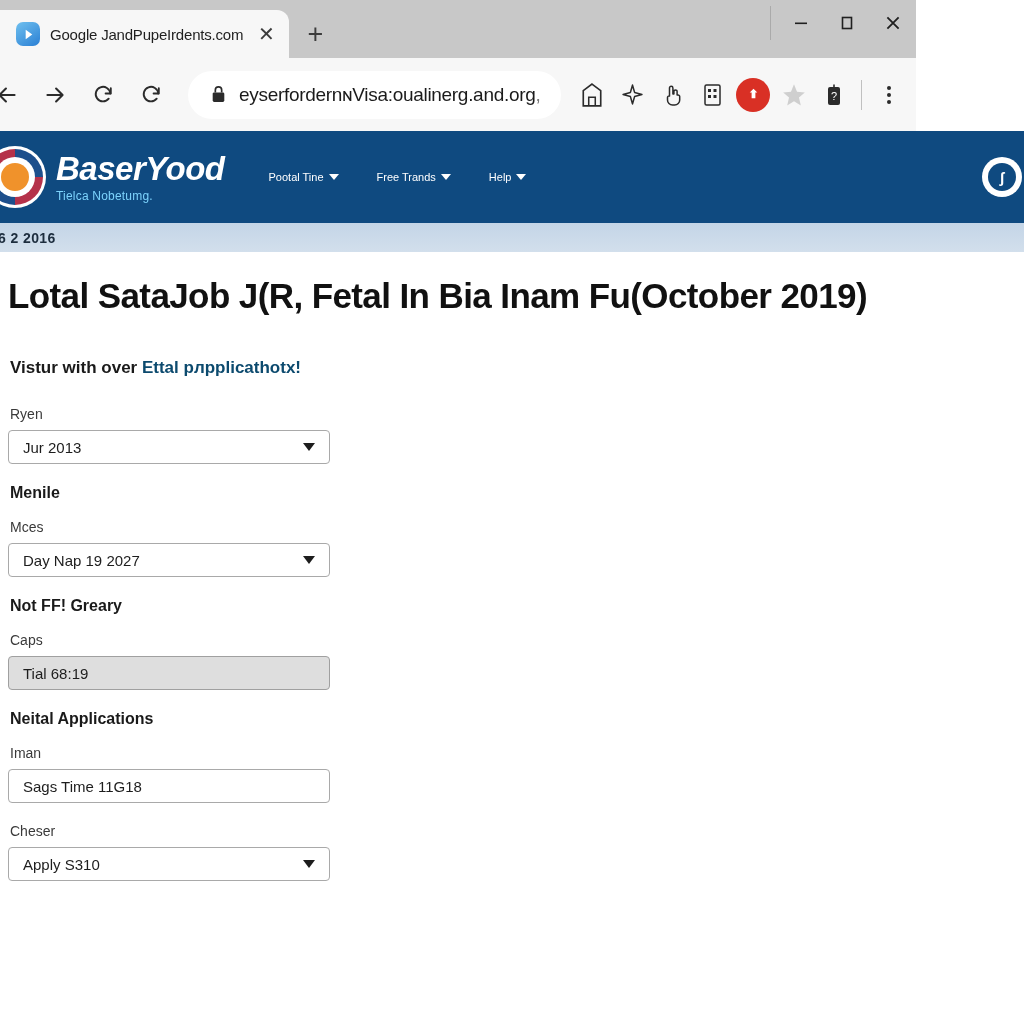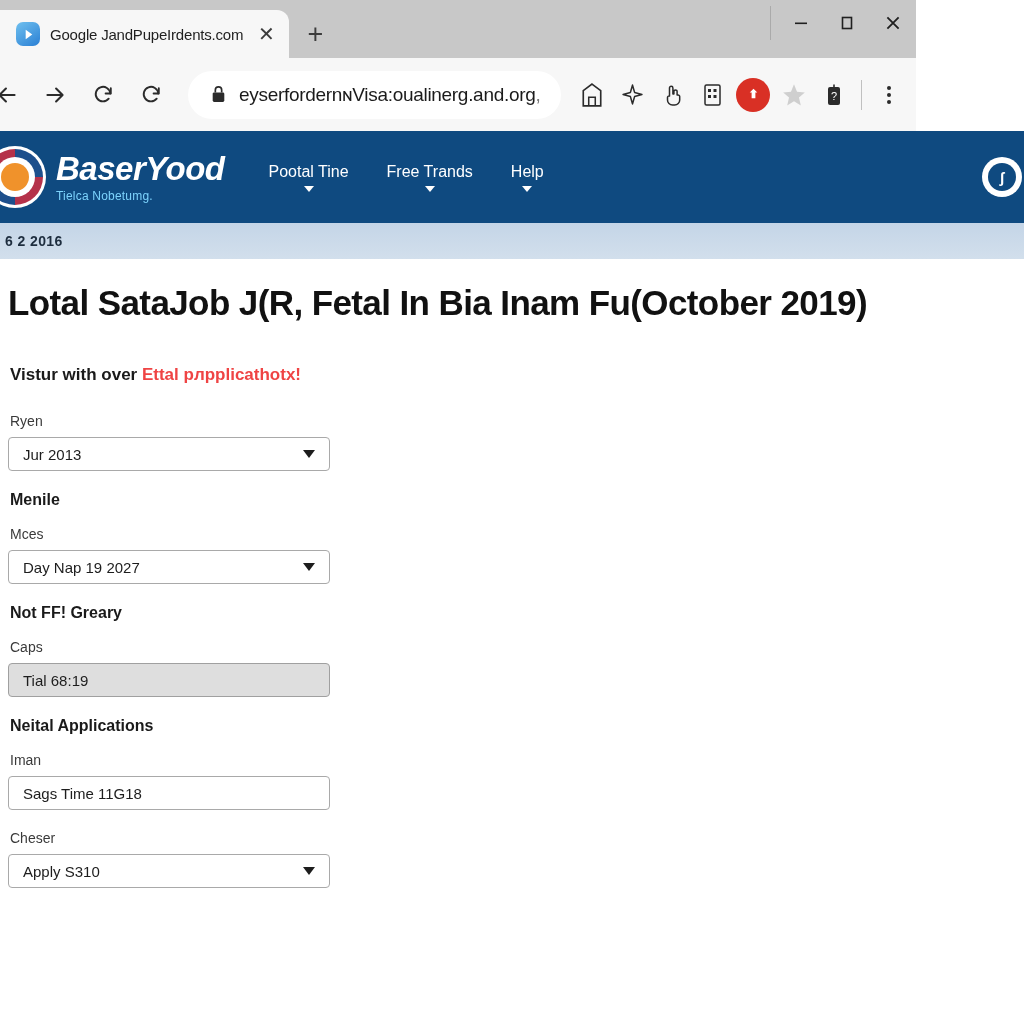--- a/index.html
+++ b/index.html
@@ -167,23 +167,23 @@
   }
   .brand-tag {
     color: #7dd3fc; font-size: 12px; margin-top: 5px;
     letter-spacing: 0.2px;
   }
   .site-nav {
     display: flex; align-items: center; gap: 38px;
     margin-left: 44px;
   }
   .nav-item {
-    color: #ffffff; font-size: 16px;
+    color: #ffffff; font-size: 11px;
     display: flex; align-items: center; gap: 5px;
-    cursor: pointer; white-space: nowrap; flex-direction: column;
+    cursor: pointer; white-space: nowrap;
   }
   .caret {
     width: 0; height: 0;
     border-left: 5px solid transparent;
     border-right: 5px solid transparent;
     border-top: 6px solid #ffffff;
   }
   .header-action {
     position: absolute; right: 2px; top: 50%;
     transform: translateY(-50%);
@@ -195,24 +195,24 @@
   }
   .header-action-inner {
     width: 28px; height: 28px; border-radius: 50%;
     background: #0f4a80;
     display: flex; align-items: center; justify-content: center;
     color: #ffffff; font-size: 15px; font-weight: bold;
   }
 
   
   .subbar {
-    height: 36px;
+    height: 29px;
     background: linear-gradient(180deg, #c4d5e7 0%, #d2dfec 100%);
     display: flex; align-items: center;
-    padding-left: 7px;
+    padding-left: 0;
   }
   .subbar-text {
     font-size: 14px; font-weight: bold; color: #1d2d3e;
     letter-spacing: 0.4px;
     margin-left: -2px;
   }
 
   
   .content { padding: 24px 0 0 12px; }
   .page-title {
@@ -220,21 +220,21 @@
     letter-spacing: -0.6px;
     margin-left: -4px;
     white-space: nowrap;
   }
   .subtitle {
     margin-top: 42px; margin-left: -2px;
     font-size: 17px; font-weight: bold;
     white-space: nowrap;
   }
   .subtitle .sub-dark { color: #1a1a1a; }
-  .subtitle .sub-accent { color: #ef4444; }
+  .subtitle .sub-accent { color: #0c4a6e; }
 
   .form-area { margin-top: 28px; }
   .field { margin-bottom: 20px; }
   .field-label {
     font-size: 14px; color: #3a3a3a;
     margin-bottom: 8px; margin-left: -2px;
   }
   .section-head {
     font-size: 16px; font-weight: bold; color: #1a1a1a;
     margin-left: -2px; margin-bottom: 17px;

